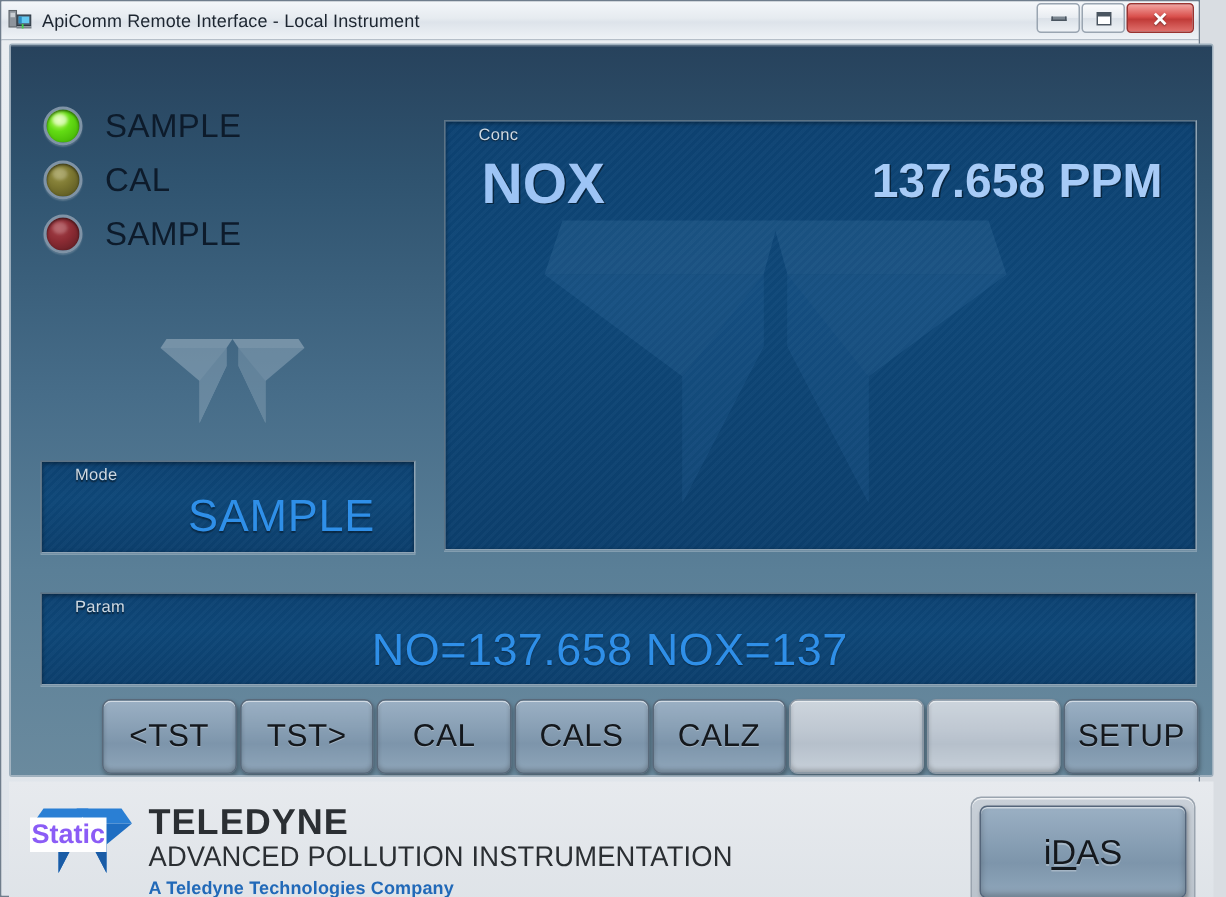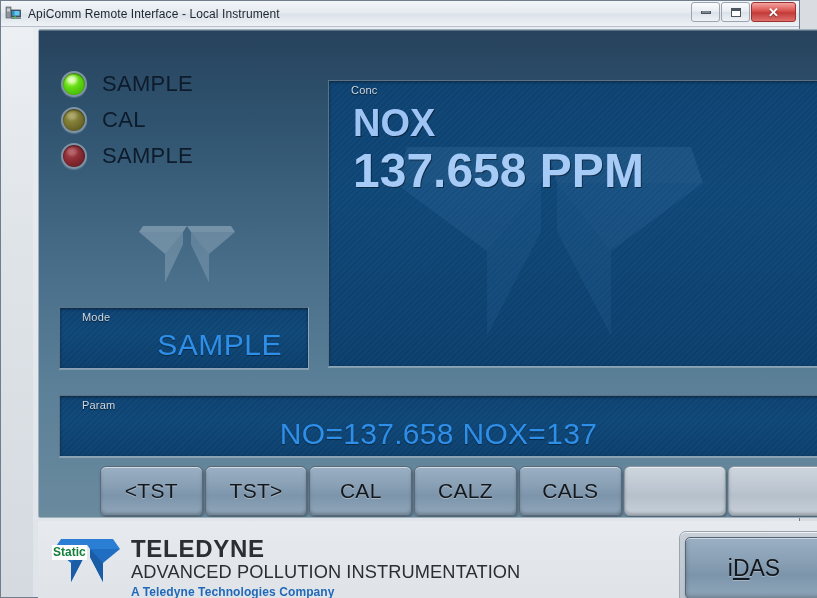--- a/index.html
+++ b/index.html
@@ -56,21 +56,20 @@
   .gl-min { width: 10px; height: 3px; border: 1px solid #4a5560; border-top: none; background: #7a858f; }
   .gl-max { width: 10px; height: 9px; border: 1px solid #4a5560; border-top-width: 3px; background: #fff; }
   .gl-close { color: #fff; font-size: 13px; font-weight: bold; line-height: 1;
               text-shadow: 0 1px 1px rgba(0,0,0,.45); }
 
   
   .client {
     flex: 1 1 auto; position: relative;
     background: linear-gradient(180deg,#e9edf1 0%,#dfe4ea 100%);
     padding: 4px;
-    margin-left: 32px;
   }
 
   
   .bluepanel {
     position: absolute;
     left: 5px; top: 2px; width: 803px; height: 489px;
     background: linear-gradient(180deg,
         #27425c 0%, #2f536f 18%, #476d89 48%, #5a7f97 72%, #6a8a9e 100%);
     border: 1px solid #9fb0bd;
     border-radius: 2px;
@@ -132,28 +131,28 @@
   .rolabel {
     position: absolute; left: 22px; top: 3px;
     font-size: 11px; color: #cfd9e2; letter-spacing: .2px;
     z-index: 4; text-shadow: 0 1px 1px rgba(0,0,0,.6);
   }
 
   #conc-panel { left: 289px; top: 50px; width: 502px; height: 287px; }
   .conc-inner {
     position: absolute; left: 0; top: 22px; width: 100%;
     display: flex; align-items: flex-start; justify-content: space-between;
-    padding: 0 22px 0 24px; z-index: 3; flex-direction: column;
+    padding: 0 22px 0 24px; z-index: 3;
   }
   .conc-gas {
     font-size: 38px; font-weight: bold; color: #9dc4f5;
     text-shadow: 1px 1px 0 rgba(0,0,0,.45); line-height: 1.1;
   }
   .conc-val {
-    font-size: 48px; font-weight: bold; color: #a7cbf7;
+    font-size: 32px; font-weight: bold; color: #a7cbf7;
     text-shadow: 1px 1px 0 rgba(0,0,0,.45); line-height: 1.1;
     white-space: nowrap;
   }
 
   #mode-panel { left: 20px; top: 277px; width: 250px; height: 62px; }
   .mode-val {
     position: absolute; right: 26px; bottom: 6px;
     font-size: 30px; color: #2f8fe8; letter-spacing: .5px;
     text-shadow: 0 1px 1px rgba(0,0,0,.4); z-index: 3;
   }
@@ -207,22 +206,22 @@
   .brand-2 {
     font-size: 19px; color: #2b2f33; letter-spacing: .1px;
     line-height: 1.12; transform: scaleX(.96); transform-origin: left;
   }
   .brand-3 {
     font-size: 12px; color: #2169b8; font-weight: bold;
     letter-spacing: .1px; margin-top: 3px;
   }
   .static-tag {
     position: absolute; left: 14px; top: 24px;
-    background: #fff; color: #15803d;
-    font-size: 12px; font-weight: bold;
+    background: #fff; color: #8b5cf6;
+    font-size: 18px; font-weight: bold;
     padding: 0 1px; z-index: 5; line-height: 1.25;
   }
   .idas-wrap {
     position: absolute; right: 12px; top: 10px;
     width: 150px; height: 74px;
     border-radius: 7px;
     background: linear-gradient(180deg,#c9d0d8 0%,#b9c2cb 100%);
     border: 1px solid #9aa4af;
     box-shadow: inset 0 1px 0 rgba(255,255,255,.7);
     padding: 5px;
@@ -327,24 +326,25 @@
 
       <div class="readout" id="param-panel">
         <div class="rolabel">Param</div>
         <div class="param-val">NO=137.658 NOX=137</div>
       </div>
 
       <div class="btnrow">
         <div class="sbtn">&lt;TST</div>
         <div class="sbtn">TST&gt;</div>
         <div class="sbtn">CAL</div>
+        <div class="sbtn">CALS</div>
         <div class="sbtn">CALZ</div>
-        <div class="sbtn">CALS</div>
         <div class="sbtn blank"></div>
         <div class="sbtn blank"></div>
+        <div class="sbtn">SETUP</div>
       </div>
     </div>
 
     <div class="footer">
       <div class="brand">
         <div class="brand-logo">
           <svg viewBox="0 0 70 50" width="70" height="50">
             <polygon points="2,14 32,14 32,22 19,47 19,28" fill="#1f6ec2"></polygon>
             <polygon points="32,14 32,22 19,47 19,28" fill="#1a5ca6"></polygon>
             <polygon points="68,14 38,14 38,22 51,47 51,28" fill="#1f6ec2"></polygon>

